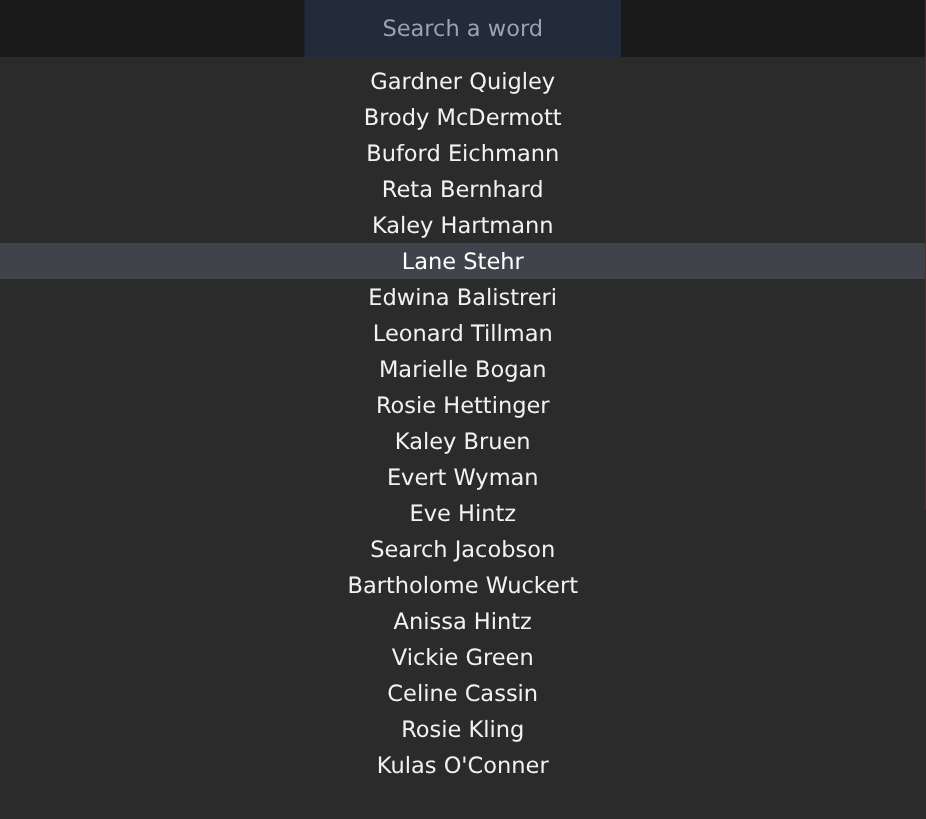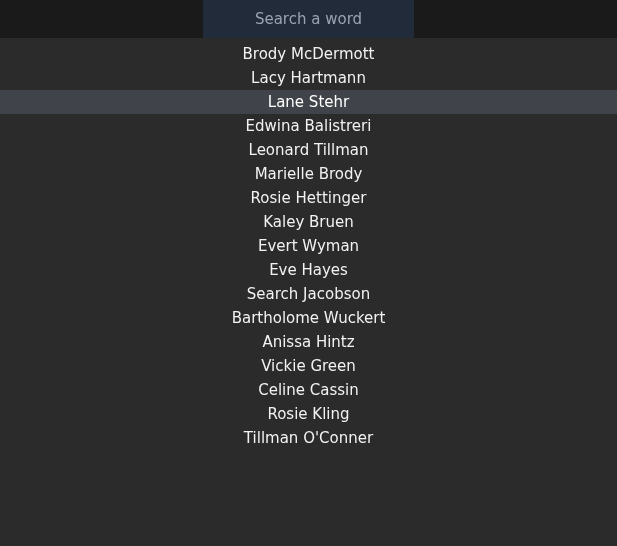--- a/index.html
+++ b/index.html
@@ -97,32 +97,35 @@
 </head>
 <body>
 
 <div id="app">
 
   <div class="search-strip">
     <input class="search-box" type="text" placeholder="Search a word" value="" style="">
   </div>
 
   <ul class="results-list" id="results-list">
+      <li class="result-item">Gardner Quigley</li>
       <li class="result-item">Brody McDermott</li>
-      <li class="result-item">Lacy Hartmann</li>
+      <li class="result-item">Buford Eichmann</li>
+      <li class="result-item">Reta Bernhard</li>
+      <li class="result-item">Kaley Hartmann</li>
       <li class="result-item selected">Lane Stehr</li>
       <li class="result-item">Edwina Balistreri</li>
       <li class="result-item">Leonard Tillman</li>
-      <li class="result-item">Marielle Brody</li>
+      <li class="result-item">Marielle Bogan</li>
       <li class="result-item">Rosie Hettinger</li>
       <li class="result-item">Kaley Bruen</li>
       <li class="result-item">Evert Wyman</li>
-      <li class="result-item">Eve Hayes</li>
+      <li class="result-item">Eve Hintz</li>
       <li class="result-item">Search Jacobson</li>
       <li class="result-item">Bartholome Wuckert</li>
       <li class="result-item">Anissa Hintz</li>
       <li class="result-item">Vickie Green</li>
       <li class="result-item">Celine Cassin</li>
       <li class="result-item">Rosie Kling</li>
-      <li class="result-item">Tillman O'Conner</li>
+      <li class="result-item">Kulas O'Conner</li>
     </ul>
 
 </div>
 
 </body></html>

